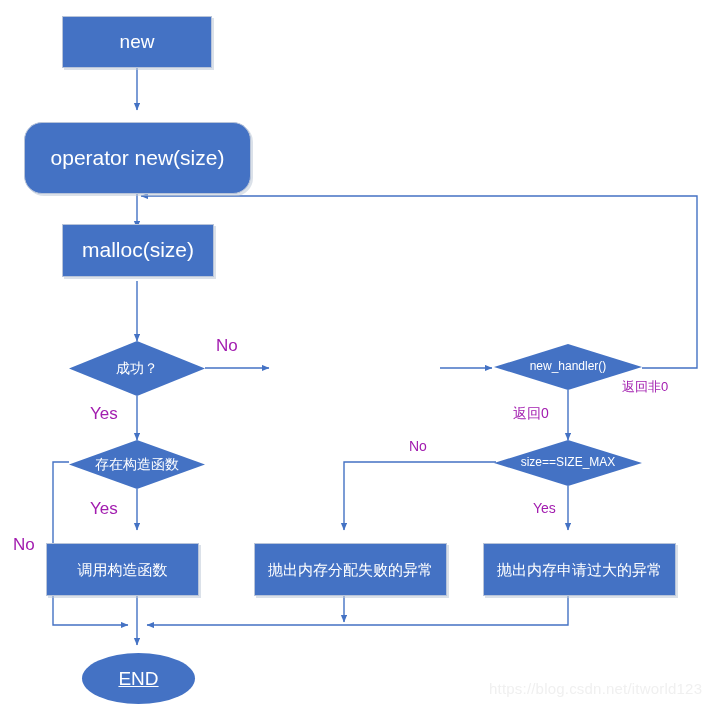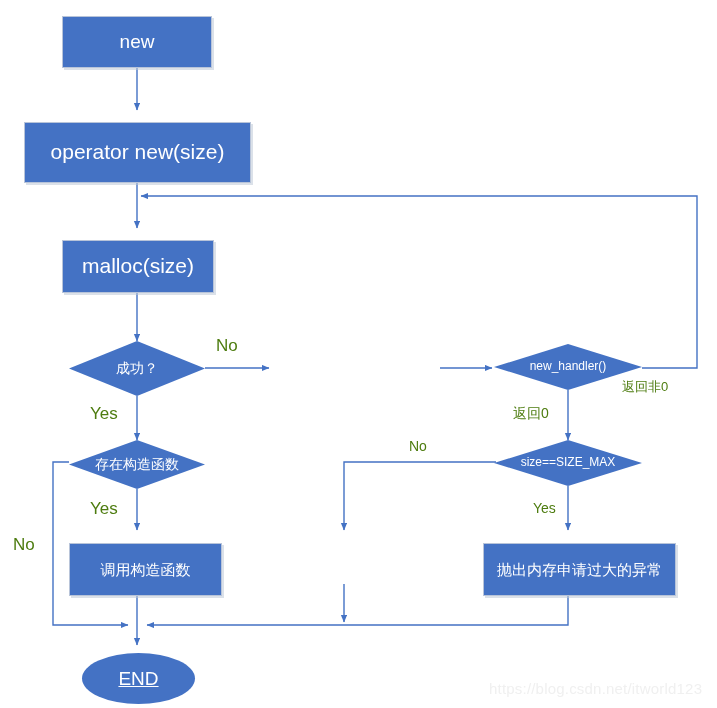--- a/index.html
+++ b/index.html
@@ -62,21 +62,21 @@
   }
   .diamond .dlabel {
     position: relative;
     z-index: 2;
     color: #ffffff;
   }
 
   
   .elabel {
     position: absolute;
-    color: #4d7c0f;
+    color: #a21caf;
     white-space: nowrap;
     line-height: 1;
   }
 
   .watermark {
     position: absolute;
     color: #f0f0f0;
     white-space: nowrap;
     letter-spacing: 0.2px;
   }
@@ -139,25 +139,25 @@
       
       <path d="M137,584 L137,645" marker-end="url(#ah)"></path>
 
     </g>
   </svg>
 
   <div class="node box shadow" style="left:62px; top:4px; width:150px; height:52px; font-size:19px;">
     <span>new</span>
   </div>
 
-  <div class="node box shadow" style="left:24px; top:110px; width:227px; height:61px; font-size:21px;">
+  <div class="node box shadow" style="left:24px; top:110px; width:227px; height:72px; font-size:21px;border-radius:18px;">
     <span>operator new(size)</span>
   </div>
 
-  <div class="node box shadow" style="left:62px; top:228px; width:152px; height:53px; font-size:21px;">
+  <div class="node box shadow" style="left:62px; top:212px; width:152px; height:53px; font-size:21px;">
     <span>malloc(size)</span>
   </div>
 
   <div class="node diamond" style="left:69px; top:341px; width:136px; height:55px; font-size:14px;">
     <svg class="dshape" viewBox="0 0 136 55" preserveAspectRatio="none">
       <polygon points="68,0 136,27.5 68,55 0,27.5" fill="#4472C4"></polygon>
     </svg>
     <span class="dlabel">成功？</span>
   </div>
 
@@ -176,24 +176,27 @@
     <span class="dlabel">size==SIZE_MAX</span>
   </div>
 
   <div class="node diamond" style="left:69px; top:440px; width:136px; height:49px; font-size:14px;">
     <svg class="dshape" viewBox="0 0 136 49" preserveAspectRatio="none">
       <polygon points="68,0 136,24.5 68,49 0,24.5" fill="#4472C4"></polygon>
     </svg>
     <span class="dlabel">存在构造函数</span>
   </div>
 
-  <div class="node box shadow" style="left:69px; top:531px; width:153px; height:53px; font-size:15px;">
+  <div class="node box shadow" style="left:46px; top:531px; width:153px; height:53px; font-size:15px;">
     <span>调用构造函数</span>
   </div>
 
+  <div class="node box shadow" style="left:254px; top:531px; width:193px; height:53px; font-size:15px;">
+    <span>抛出内存分配失败的异常</span>
+  </div>
 
   <div class="node box shadow" style="left:483px; top:531px; width:193px; height:53px; font-size:15px;">
     <span>抛出内存申请过大的异常</span>
   </div>
 
   <div class="node ellipse" style="left:82px; top:653px; width:113px; height:51px; font-size:19px;text-decoration:underline;">
     <span>END</span>
   </div>
 
   <div class="elabel" style="left:216px; top:337px; font-size:17px;">No</div>

